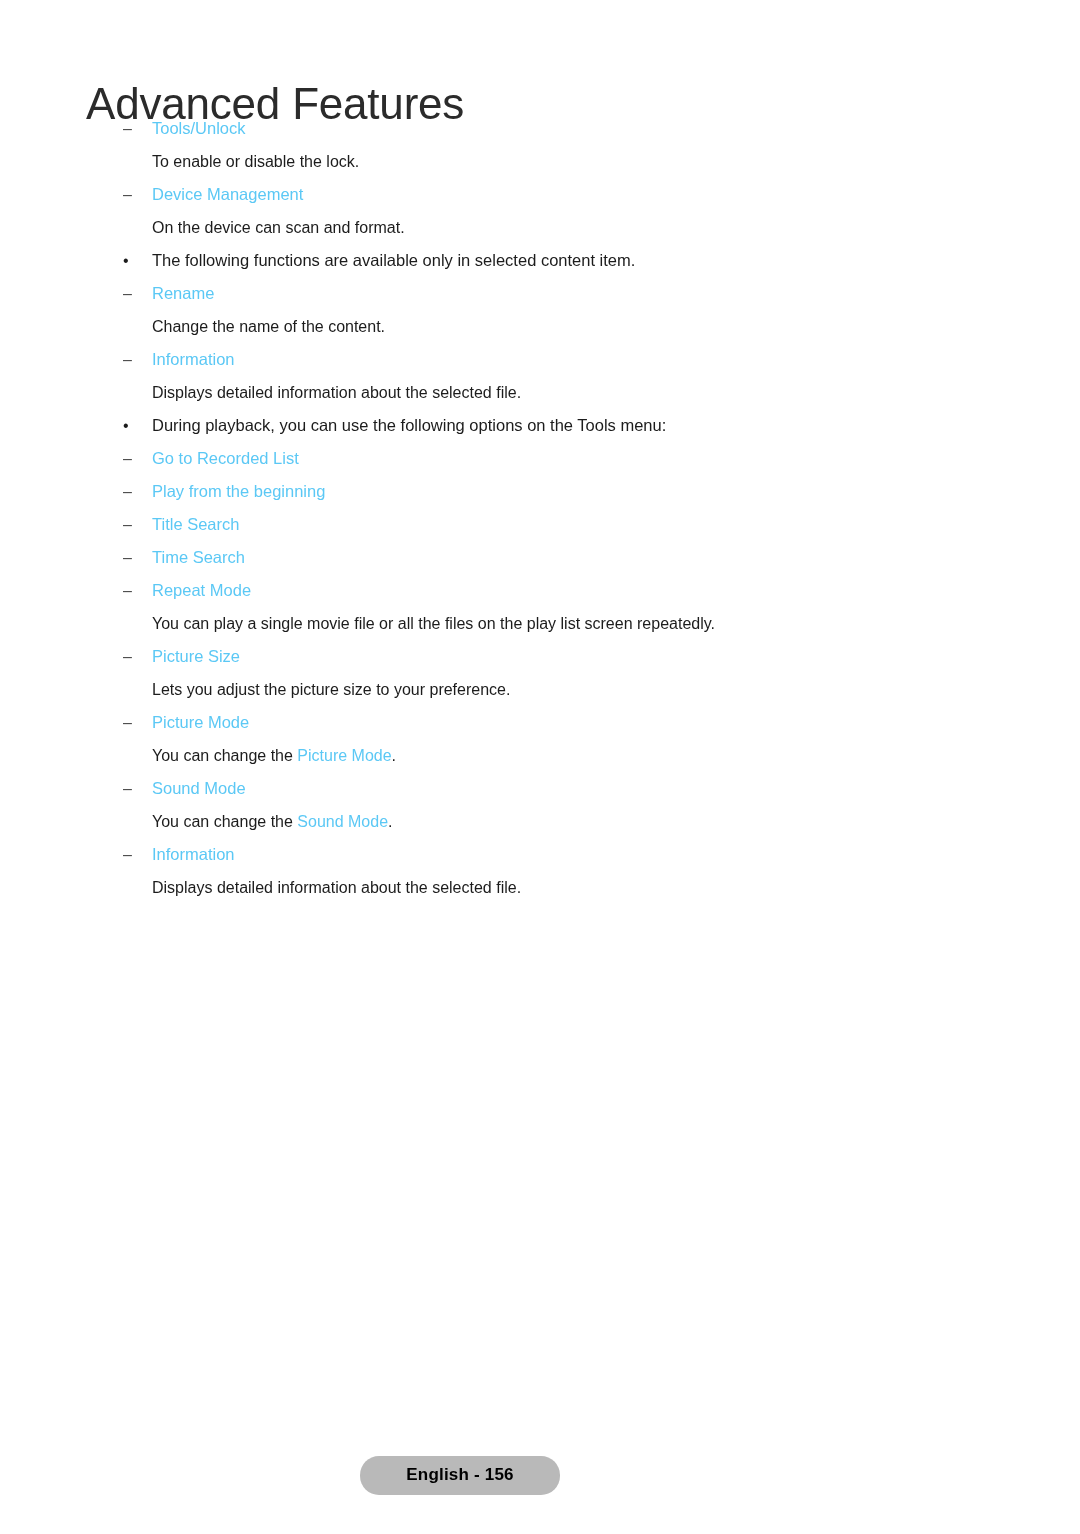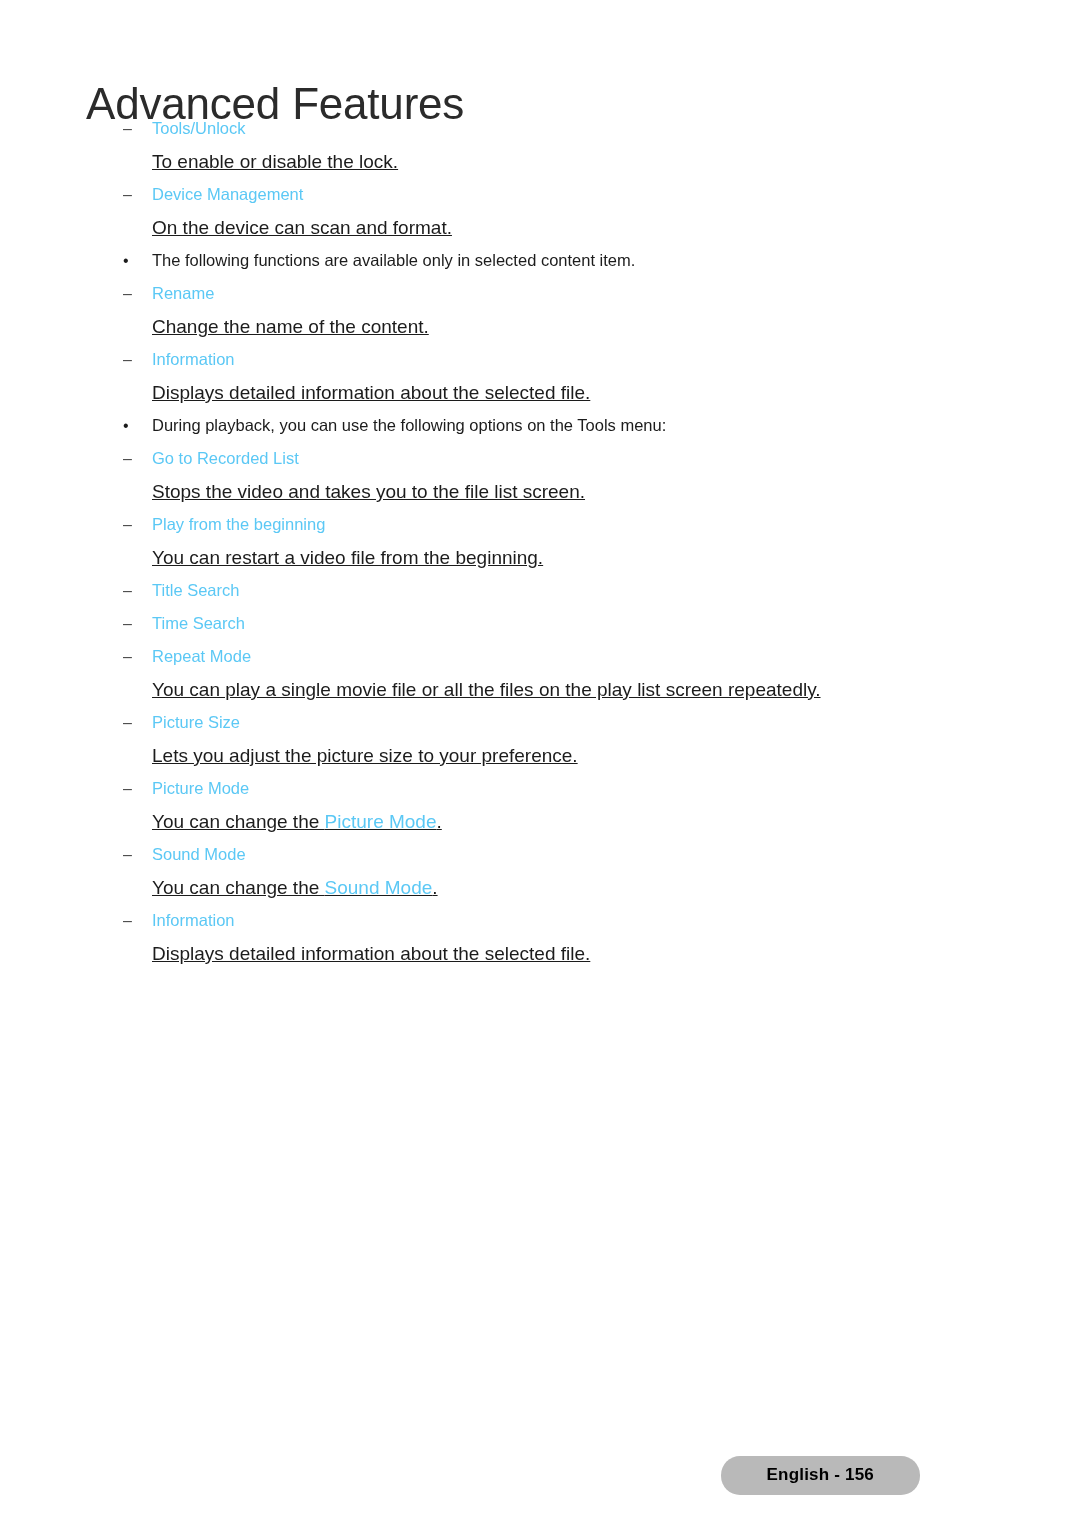--- a/index.html
+++ b/index.html
@@ -87,36 +87,35 @@
     font-size: 16px;
     text-align: left;
   }
 
   
   .desc {
     position: relative;
     height: 33px;
     line-height: 33px;
     padding-left: 152px;
-    font-size: 19px;
+    font-size: 16px;
     color: #1c1c1c;
     white-space: nowrap;
-    text-decoration: underline;
   }
   .desc .hl {
     color: #5bc8f5;
   }
 
   
   .footer {
     position: absolute;
     left: 0;
     top: 1456px;
     width: 920px;
-    text-align: right;
+    text-align: center;
   }
   .footer-pill {
     display: inline-block;
     background: #b9b9b9;
     color: #000000;
     font-size: 17px;
     font-weight: bold;
     padding: 9px 46px 10px 46px;
     border-radius: 19px;
     letter-spacing: 0.2px;
@@ -134,23 +133,21 @@
       <div class="desc">To enable or disable the lock.</div>
       <div class="sub-heading"><span class="marker">–</span><span>Device Management</span></div>
       <div class="desc">On the device can scan and format.</div>
       <div class="bullet-item"><span class="marker">•</span><span>The following functions are available only in selected content item.</span></div>
       <div class="sub-heading"><span class="marker">–</span><span>Rename</span></div>
       <div class="desc">Change the name of the content.</div>
       <div class="sub-heading"><span class="marker">–</span><span>Information</span></div>
       <div class="desc">Displays detailed information about the selected file.</div>
       <div class="bullet-item"><span class="marker">•</span><span>During playback, you can use the following options on the Tools menu:</span></div>
       <div class="sub-heading"><span class="marker">–</span><span>Go to Recorded List</span></div>
-      <div class="desc">Stops the video and takes you to the file list screen.</div>
       <div class="sub-heading"><span class="marker">–</span><span>Play from the beginning</span></div>
-      <div class="desc">You can restart a video file from the beginning.</div>
       <div class="sub-heading"><span class="marker">–</span><span>Title Search</span></div>
       <div class="sub-heading"><span class="marker">–</span><span>Time Search</span></div>
       <div class="sub-heading"><span class="marker">–</span><span>Repeat Mode</span></div>
       <div class="desc">You can play a single movie file or all the files on the play list screen repeatedly.</div>
       <div class="sub-heading"><span class="marker">–</span><span>Picture Size</span></div>
       <div class="desc">Lets you adjust the picture size to your preference.</div>
       <div class="sub-heading"><span class="marker">–</span><span>Picture Mode</span></div>
       <div class="desc"><span>You can change the </span><span class="hl">Picture Mode</span><span>.</span></div>
       <div class="sub-heading"><span class="marker">–</span><span>Sound Mode</span></div>
       <div class="desc"><span>You can change the </span><span class="hl">Sound Mode</span><span>.</span></div>

